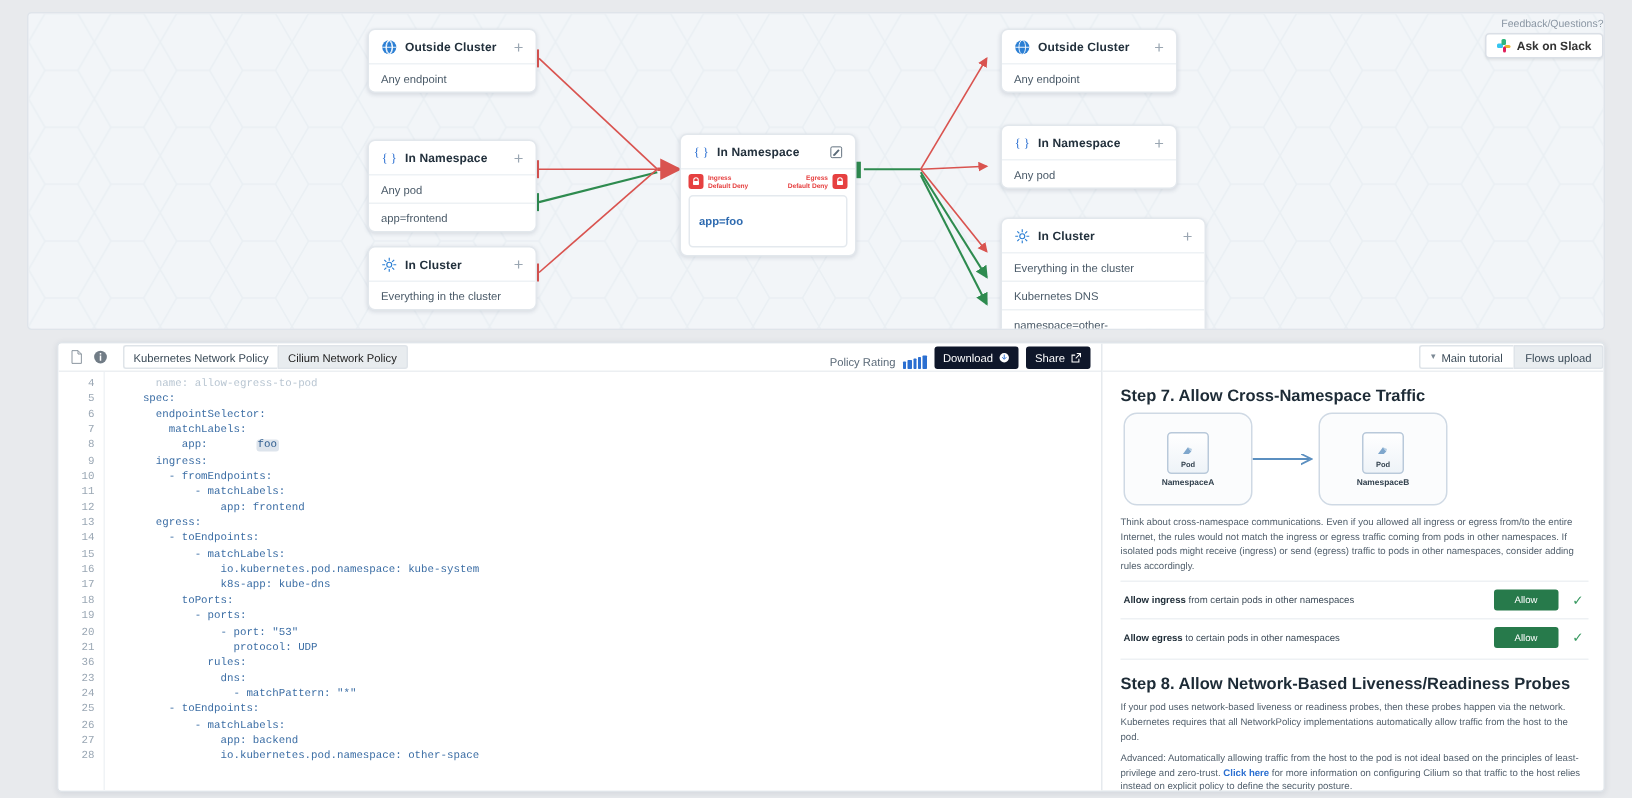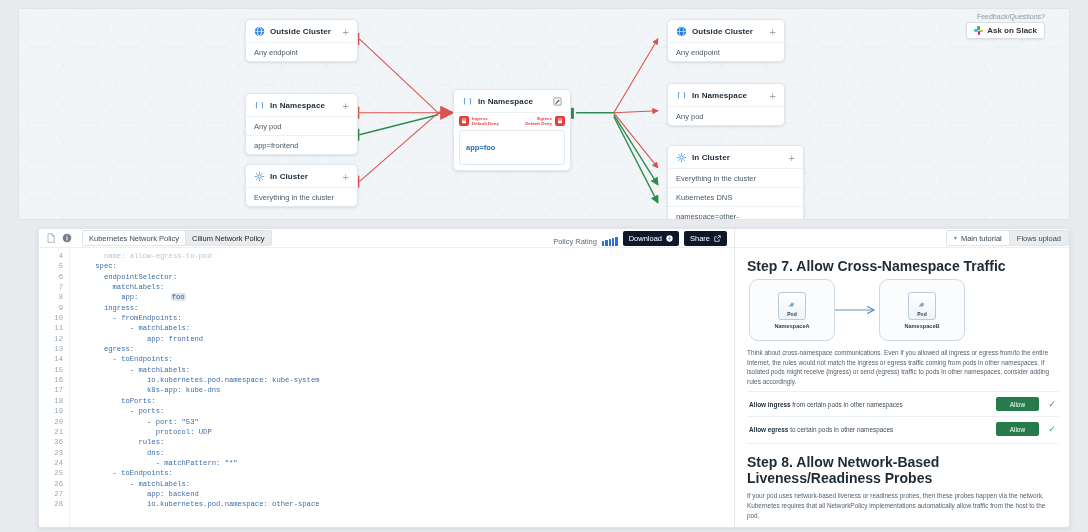--- a/index.html
+++ b/index.html
@@ -17,21 +17,21 @@
     position:absolute; left:18px; top:8px; width:1052px; height:212px;
     background:#f2f5f8;
     border:1px solid #dfe4ea;
     border-radius:3px;
     overflow:hidden;
   }
   .hexbg{ position:absolute; inset:0; opacity:.55; }
   .edges{ position:absolute; inset:0; }
 
   .feedback{
-    position:absolute; right:24px; top:4px; text-align:right; z-index:6;
+    position:absolute; right:0; top:4px; text-align:right; z-index:6;
   }
   .feedback .fq{ font-size:7px; color:#8a96a3; display:block; margin-bottom:2px;}
   .slackbtn{
     display:inline-flex; align-items:center; gap:4px;
     background:#fff; border:1px solid #dadfe6; border-radius:3px;
     padding:3px 7px; font-size:8px; font-weight:bold; color:#333;
     box-shadow:0 1px 2px rgba(0,0,0,.08); cursor:pointer;
   }
   .slackmark{ width:9px; height:9px; position:relative; display:inline-block; }
   .slackmark i{ position:absolute; display:block; border-radius:1px; }
@@ -139,21 +139,21 @@
     font-size:7.5px; padding:2.5px 7px; border:1px solid #dfe4e9; background:#fff;
     color:#3a4a57; cursor:pointer; line-height:9px; display:flex; align-items:center; gap:4px;
   }
   .tbtn:first-child{ border-radius:2px 0 0 2px; border-right:none; }
   .tbtn:last-child{ border-radius:0 2px 2px 0; background:#e9edf0; }
   .caret{ font-size:6px; color:#7b8894; }
 
   .tut-body{
     flex:1; padding:6px 10px 0 12px; overflow:hidden; position:relative;
   }
-  .steph{ font-size:14px; font-weight:bold; color:#1d2b36; margin:4px 0 5px 0; }
+  .steph{ font-size:11px; font-weight:bold; color:#1d2b36; margin:4px 0 5px 0; }
   .ptxt{ font-size:6.4px; line-height:9.6px; color:#53616e; margin-bottom:5px; }
   .lnk{ color:#2b6fd1; font-weight:bold; }
 
   .ns-diagram{ display:flex; align-items:center; gap:0; margin:2px 0 7px 2px; }
   .nsbox{
     width:86px; height:62px; border:1px solid #cfd9e4; border-radius:9px;
     background:#fbfcfd; display:flex; flex-direction:column;
     align-items:center; justify-content:center; gap:3px; position:relative;
   }
   .podbox{

